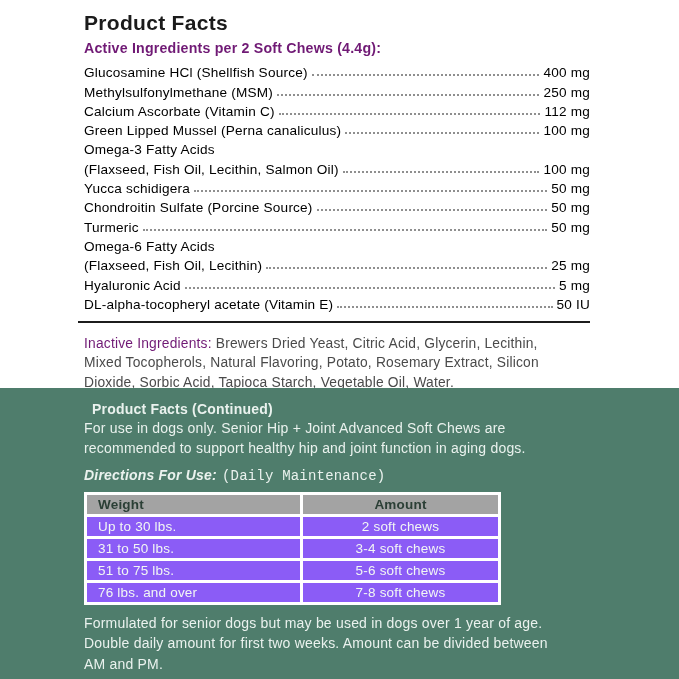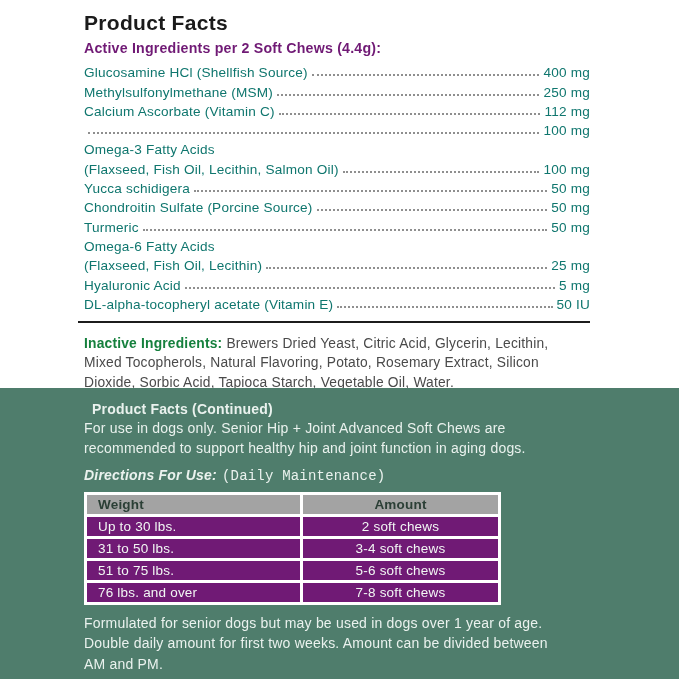--- a/index.html
+++ b/index.html
@@ -33,21 +33,21 @@
     color: #701a75;
     letter-spacing: 0.2px;
     margin: 0 0 5px 0;
   }
   .ing-list { }
   .ing-row {
     display: flex;
     align-items: flex-end;
     height: 19.3px;
     font-size: 13.6px;
-    color: #0f766e;
+    color: #000000;
     letter-spacing: 0.2px;
   }
   .ing-name { white-space: nowrap; }
   .ing-leader {
     flex: 1;
     border-bottom: 2px dotted #8f8f8f;
     margin: 0 4px 4px 4px;
     min-width: 12px;
   }
   .ing-amount { white-space: nowrap; }
@@ -58,21 +58,21 @@
     margin: 9px 0 0 -6px;
     width: 512px;
   }
   .inactive-para {
     margin-top: 11px;
     font-size: 13.8px;
     line-height: 19.4px;
     color: #4a4a4a;
     letter-spacing: 0.2px;
   }
-  .inactive-label { font-weight: bold; color: #15803d; }
+  .inactive-label { font-weight: normal; color: #701a75; }
 
   
   .green-section {
     box-sizing: border-box;
     flex: 1;
     background: #4f7d6c;
     padding: 12px 89px 0 84px;
     color: #eaf2ee;
   }
   .green-title {
@@ -113,21 +113,21 @@
     padding: 1px 0;
   }
   .dosage-table th {
     background: #a3a3a3;
     color: #2b3f36;
     font-weight: bold;
   }
   .dosage-table th.h-weight { text-align: left; padding-left: 11px; }
   .dosage-table th.h-amount { text-align: center; }
   .dosage-table td {
-    background: #701a75;
+    background: #8b5cf6;
     color: #f2f7f4;
   }
   .dosage-table td.c-weight { text-align: left; padding-left: 11px; }
   .dosage-table td.c-amount { text-align: center; }
 
   .footnote {
     margin-top: 8px;
   }
   .footnote-line {
     font-size: 14px;
@@ -154,20 +154,21 @@
         <span class="ing-name">Methylsulfonylmethane (MSM)</span>
         <span class="ing-leader"></span>
         <span class="ing-amount">250 mg</span>
       </div>
       <div class="ing-row">
         <span class="ing-name">Calcium Ascorbate (Vitamin C)</span>
         <span class="ing-leader"></span>
         <span class="ing-amount">112 mg</span>
       </div>
       <div class="ing-row">
+        <span class="ing-name">Green Lipped Mussel (Perna canaliculus)</span>
         <span class="ing-leader"></span>
         <span class="ing-amount">100 mg</span>
       </div>
       <div class="ing-row">
         <span class="ing-name">Omega-3 Fatty Acids</span>
       </div>
       <div class="ing-row">
         <span class="ing-name">(Flaxseed, Fish Oil, Lecithin, Salmon Oil)</span>
         <span class="ing-leader"></span>
         <span class="ing-amount">100 mg</span>

